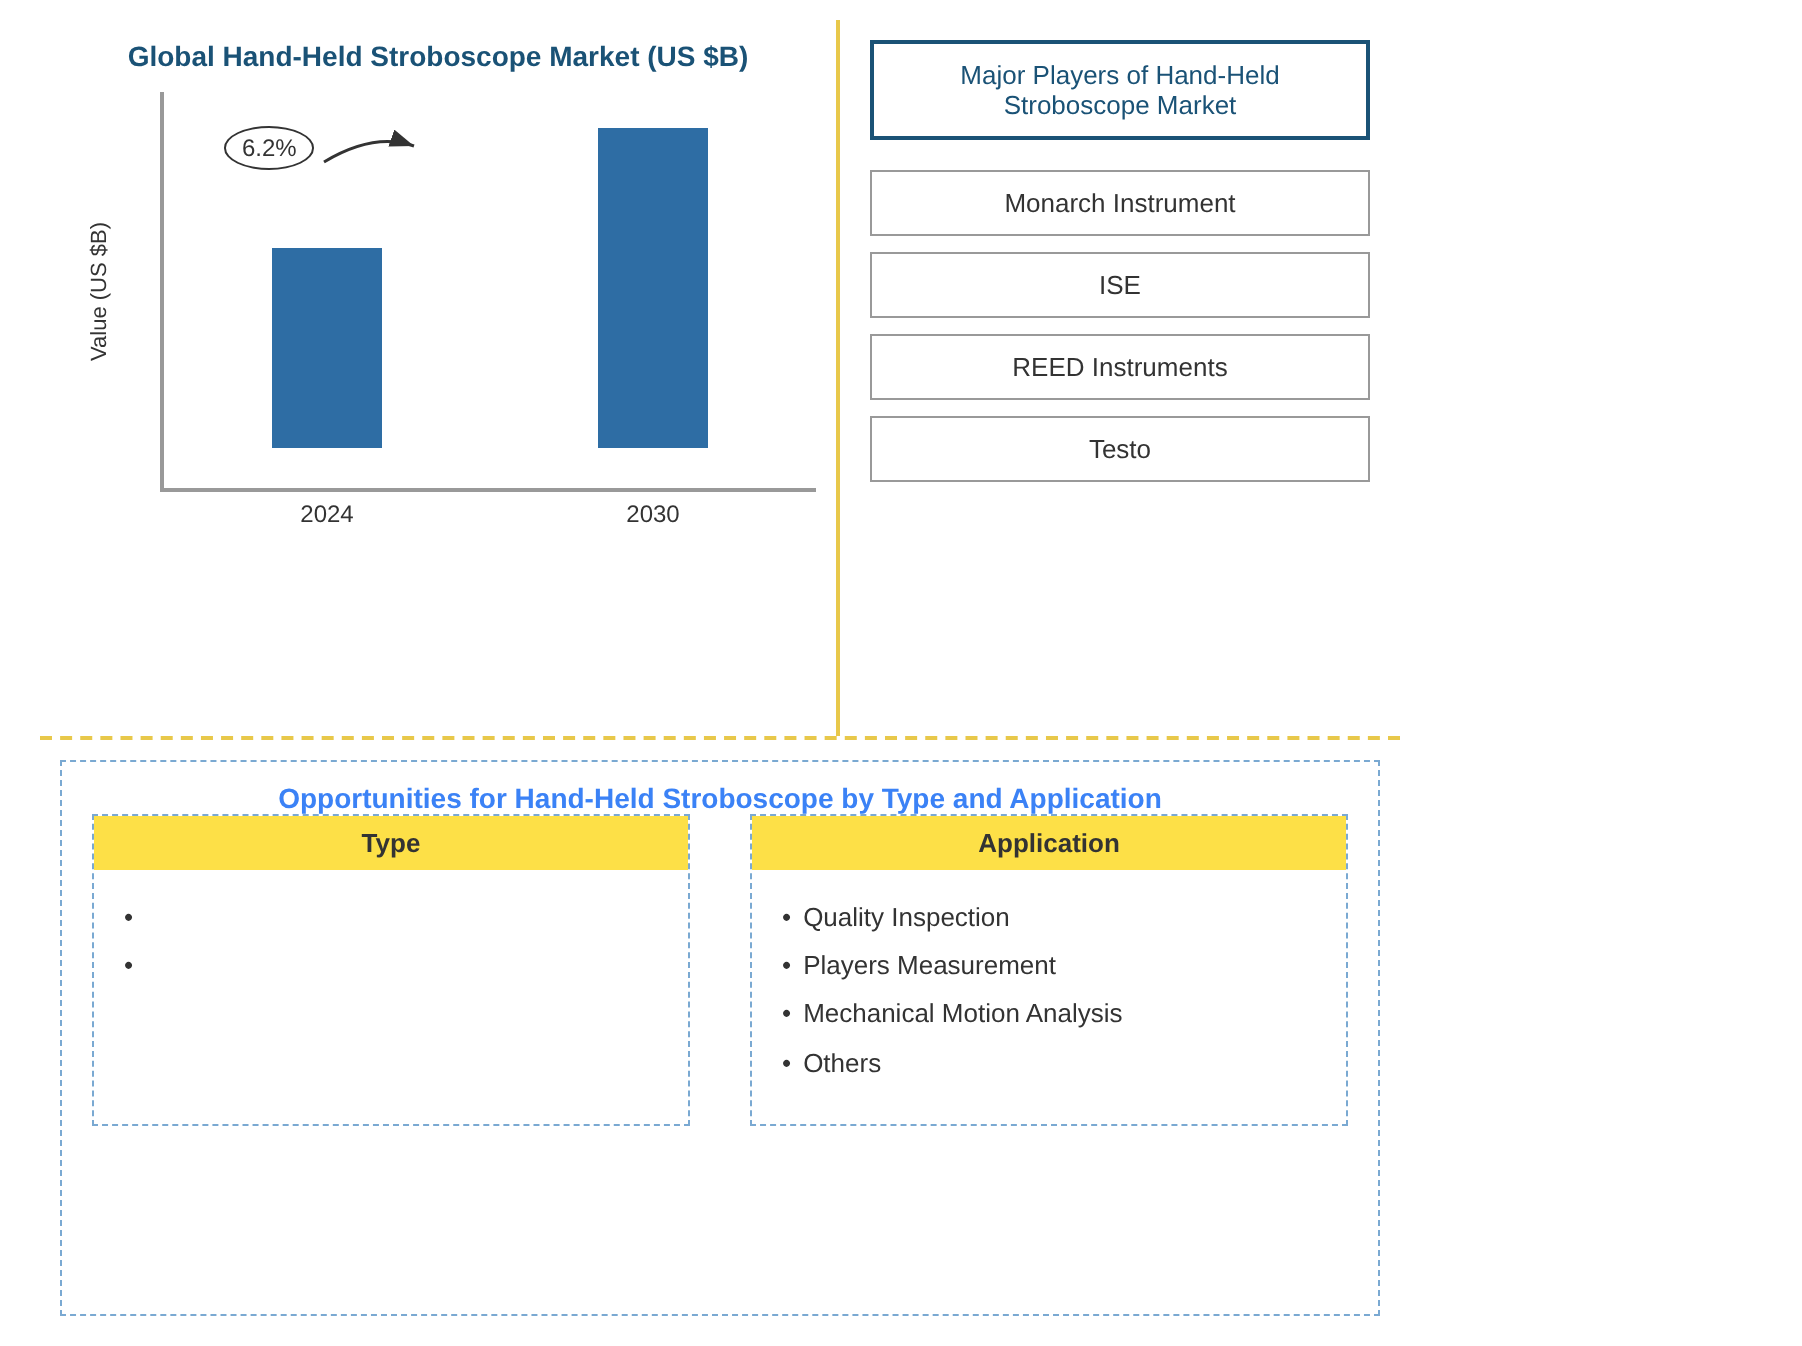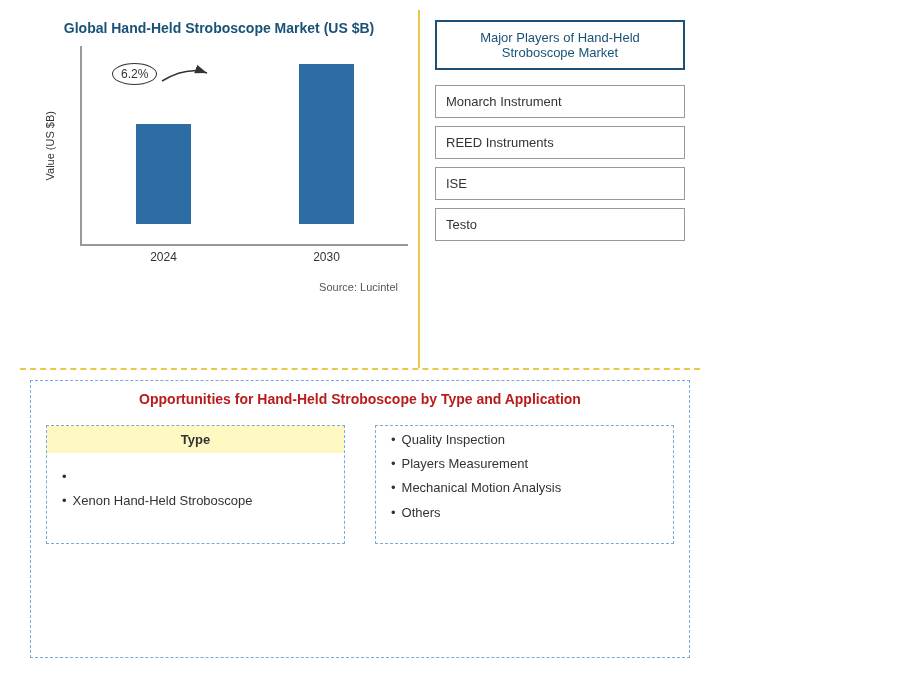--- a/index.html
+++ b/index.html
@@ -139,21 +139,21 @@
       font-size: 13px;
       font-weight: normal;
       color: #1a5276;
       margin-bottom: 15px;
       width: 100%;
     }
 
     .player-box {
       border: 1.5px solid #999;
       padding: 8px 10px;
-      text-align: left;
+      text-align: center;
       font-size: 13px;
       color: #333;
       margin-bottom: 8px;
       width: 100%;
     }
 
     
     .bottom-section {
       flex: 1;
       padding: 10px 10px 5px 10px;
@@ -162,38 +162,38 @@
     .opportunities-container {
       border: 1.5px dashed #7aa9d2;
       padding: 10px 15px;
       height: 100%;
     }
 
     .opportunities-title {
       text-align: center;
       font-size: 14px;
       font-weight: bold;
-      color: #b91c1c;
-      margin-bottom: 18px;
+      color: #3b82f6;
+      margin-bottom: 0;
     }
 
     .opp-columns {
       display: flex;
       flex-direction: row;
       gap: 30px;
     }
 
     .opp-column {
       flex: 1;
       border: 1.5px dashed #7aa9d2;
       padding: 0 0 10px 0;
     }
 
     .opp-column-header {
-      background: #fef9c3;
+      background: #fde047;
       text-align: center;
       font-size: 13px;
       font-weight: bold;
       color: #333;
       padding: 6px 10px;
       margin-bottom: 10px;
     }
 
     .opp-items {
       padding: 5px 15px;
@@ -250,57 +250,56 @@
           </div>
 
           <div class="bar-group">
             <div class="bar" style="height:160px;"></div>
             <span class="bar-label">2030</span>
           </div>
 
         </div>
       </div>
 
-      <div class="source-label">Source: Lucintel</div>
     </div>
 
     <div class="players-area">
       <div class="players-title-box">
         <span>Major Players of Hand-Held</span><br>
         <span>Stroboscope Market</span>
       </div>
 
       <div class="player-box">Monarch Instrument</div>
+      <div class="player-box">ISE</div>
       <div class="player-box">REED Instruments</div>
-      <div class="player-box">ISE</div>
       <div class="player-box">Testo</div>
     </div>
 
   </div>
 
   <div class="bottom-section">
     <div class="opportunities-container">
       <div class="opportunities-title">Opportunities for Hand-Held Stroboscope by Type and Application</div>
 
       <div class="opp-columns">
 
         <div class="opp-column">
           <div class="opp-column-header">Type</div>
           <ul class="opp-items">
             <li class="opp-item">
               <span class="bullet">•</span>
             </li>
             <li class="opp-item">
               <span class="bullet">•</span>
-              <span>Xenon Hand-Held Stroboscope</span>
             </li>
           </ul>
         </div>
 
         <div class="opp-column">
+          <div class="opp-column-header">Application</div>
           <ul class="opp-items">
             <li class="opp-item">
               <span class="bullet">•</span>
               <span>Quality Inspection</span>
             </li>
             <li class="opp-item">
               <span class="bullet">•</span>
               <span>Players Measurement</span>
             </li>
             <li class="opp-item">

